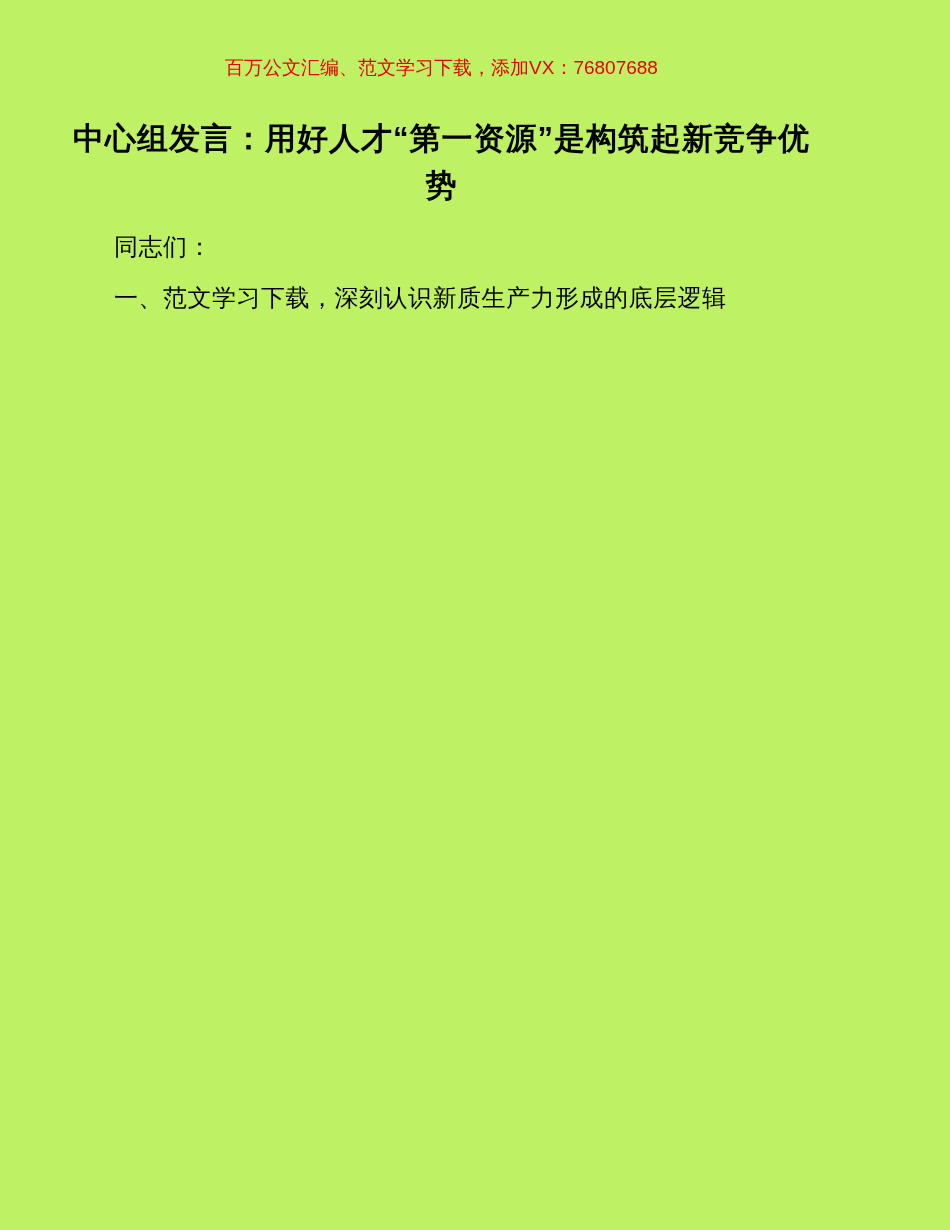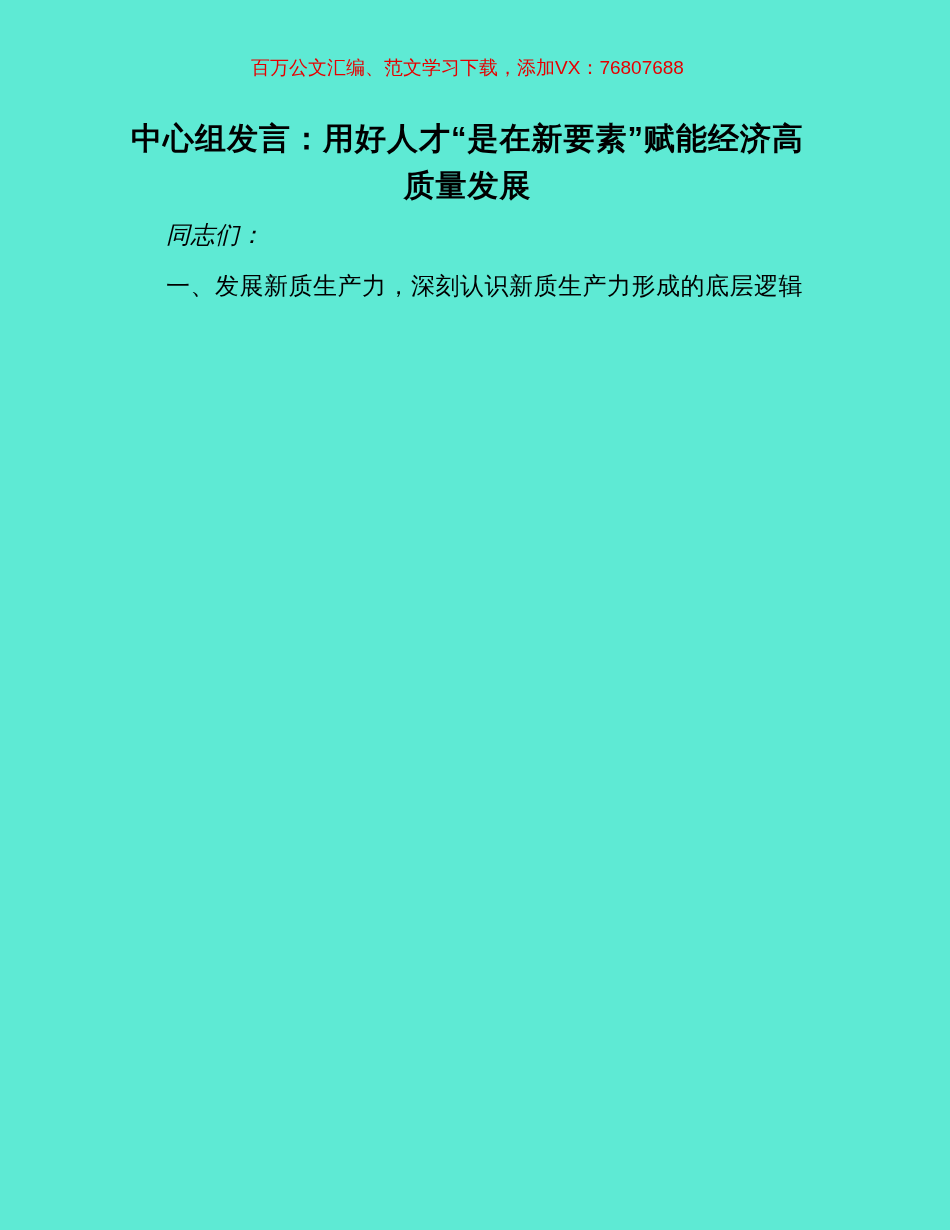--- a/index.html
+++ b/index.html
@@ -11,22 +11,22 @@
     width: 950px;
     height: 1230px;
     overflow: hidden;
     font-family: "Liberation Sans", "DejaVu Sans", sans-serif;
     color: #000000;
   }
   .page {
     box-sizing: border-box;
     width: 950px;
     height: 1230px;
-    padding: 56px 133px 0 118px;
-    background: #5eead4;
+    padding: 56px 133px 0 66px;
+    background: #bef264;
   }
   .promo {
     text-align: center;
     color: #e60000;
     font-size: 19px;
     line-height: 23px;
     margin: 0 0 0 0;
     white-space: nowrap;
   }
   .doc-title {
@@ -40,37 +40,36 @@
   p {
     font-size: 24px;
     line-height: 43px;
     text-align: justify;
     text-indent: 48px;
     margin: 0 0 8px 0;
     word-break: break-all;
     letter-spacing: 0.5px;
   }
   p.salutation {
-    margin-top: 4px;
+    margin-top: 16px;
     text-align: left;
-    font-style: italic;
   }
   p.section-heading {
     margin-top: 5px;
     margin-bottom: 11px;
   }
 </style>
 </head>
 <body>
 
 <div class="page">
 
   <div class="promo">百万公文汇编、范文学习下载，添加VX：76807688</div>
 
-  <h1 class="doc-title">中心组发言：用好人才“是在新要素”赋能经济高质量发展</h1>
+  <h1 class="doc-title">中心组发言：用好人才“第一资源”是构筑起新竞争优势</h1>
 
   <p class="salutation">同志们：</p>
 
 
-  <p class="section-heading">一、发展新质生产力，深刻认识新质生产力形成的底层逻辑</p>
+  <p class="section-heading">一、范文学习下载，深刻认识新质生产力形成的底层逻辑</p>
 
 
 </div>
 
 </body></html>

